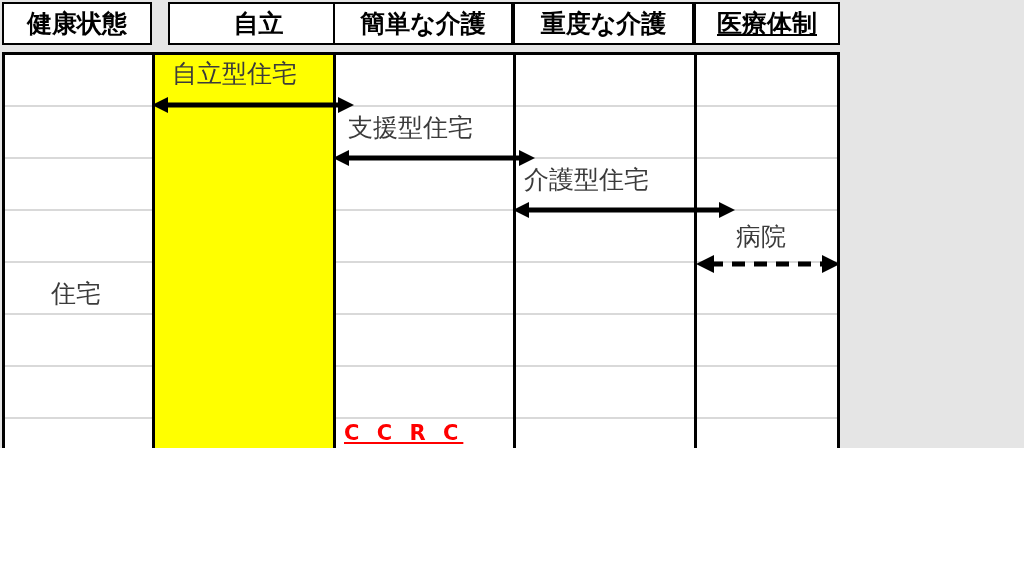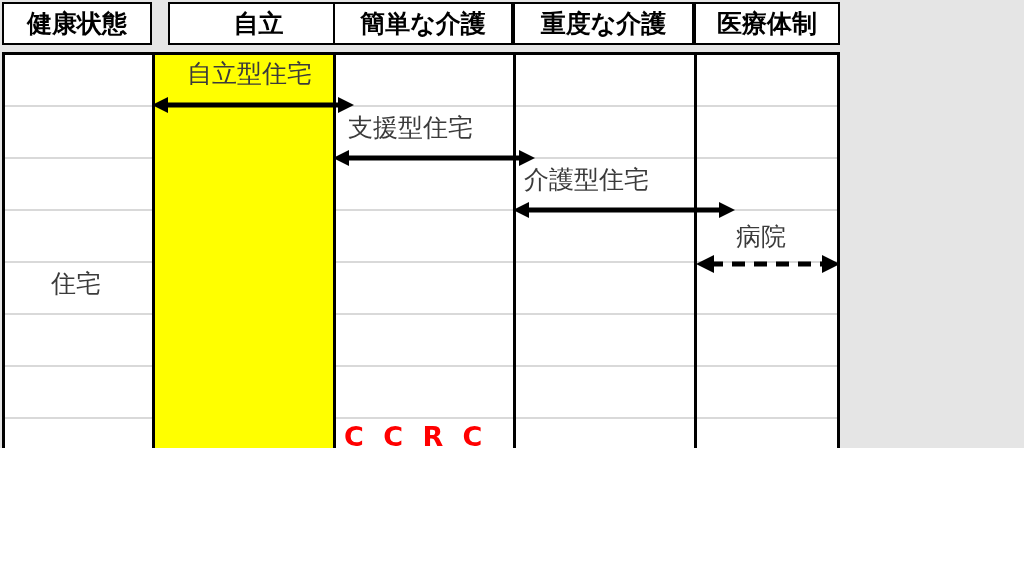--- a/index.html
+++ b/index.html
@@ -25,21 +25,21 @@
 
   
   #yellow{position:absolute;background:#ffff00;}
 
   
   .arrow{position:absolute;height:24px;}
   .arrow svg{display:block;}
 
   
   .cap{position:absolute;font-size:25px;color:#3b3b3b;white-space:nowrap;}
-  .cap.red{color:#ff0000;font-weight:bold;font-size:27px;letter-spacing:5px;text-decoration:underline;}
+  .cap.red{color:#ff0000;font-weight:bold;font-size:21px;letter-spacing:5px;text-decoration:underline;}
 
   
   #side-label{position:absolute;text-align:center;font-size:25px;color:#3b3b3b;
               line-height:52px;}
 </style>
 </head>
 <body>
 
 <div id="stage">
 
@@ -52,21 +52,21 @@
   </div>
 
   <div class="hdr" style="left:333px;width:180px;">
     <span>簡単な介護</span>
   </div>
 
   <div class="hdr" style="left:513px;width:181px;">
     <span>重度な介護</span>
   </div>
 
-  <div class="hdr" style="left:694px;width:146px;">
+  <div class="hdr" style="left:694px;width:146px;text-decoration:underline;">
     <span>医療体制</span>
   </div>
 
   <div id="body-frame">
 
     <div class="grid" style="top:50px;"></div>
     <div class="grid" style="top:102px;"></div>
     <div class="grid" style="top:154px;"></div>
     <div class="grid" style="top:206px;"></div>
     <div class="grid" style="top:258px;"></div>
@@ -77,21 +77,21 @@
 
     <div id="yellow" style="left:147px;top:0;width:181px;bottom:0;"></div>
 
     <div class="vline" style="left:147px;"></div>
     <div class="vline" style="left:328px;"></div>
     <div class="vline" style="left:508px;"></div>
     <div class="vline" style="left:689px;"></div>
 
   </div>
 
-  <div class="cap" style="left:187px;top:57px;">自立型住宅</div>
+  <div class="cap" style="left:172px;top:57px;">自立型住宅</div>
   <div class="arrow" style="left:150px;top:93px;width:206px;">
     <svg width="206" height="24" viewBox="0 0 206 24">
       <line x1="14" y1="12" x2="192" y2="12" stroke="#000" stroke-width="5"></line>
       <polygon points="2,12 18,4 18,20" fill="#000"></polygon>
       <polygon points="204,12 188,4 188,20" fill="#000"></polygon>
     </svg>
   </div>
 
   <div class="cap" style="left:348px;top:111px;">支援型住宅</div>
   <div class="arrow" style="left:331px;top:146px;width:206px;">
@@ -122,17 +122,17 @@
 
   <div class="cap red" style="left:344px;top:421px;">C C R C</div>
   <div class="arrow" style="left:150px;top:452px;width:548px;">
     <svg width="548" height="24" viewBox="0 0 548 24">
       <line x1="14" y1="12" x2="534" y2="12" stroke="#ff0000" stroke-width="6"></line>
       <polygon points="2,12 20,3 20,21" fill="#ff0000"></polygon>
       <polygon points="546,12 528,3 528,21" fill="#ff0000"></polygon>
     </svg>
   </div>
 
-  <div id="side-label" style="left:2px;top:258px;width:148px;">
+  <div id="side-label" style="left:2px;top:268px;width:148px;">
     <div>住宅</div>
   </div>
 
 </div>
 
 </body></html>

